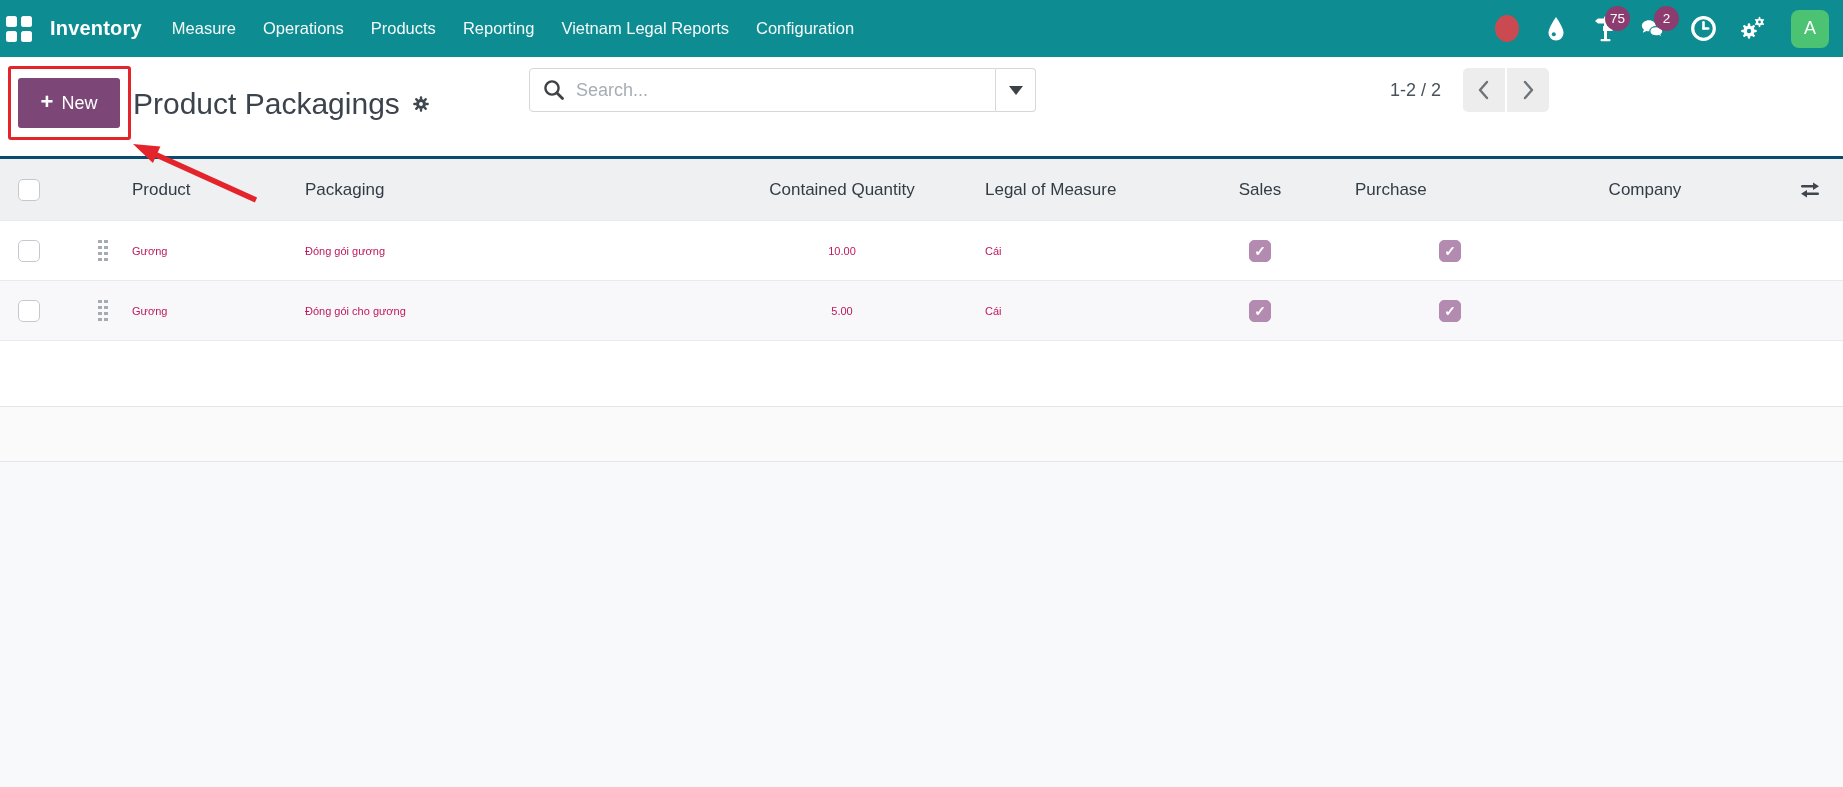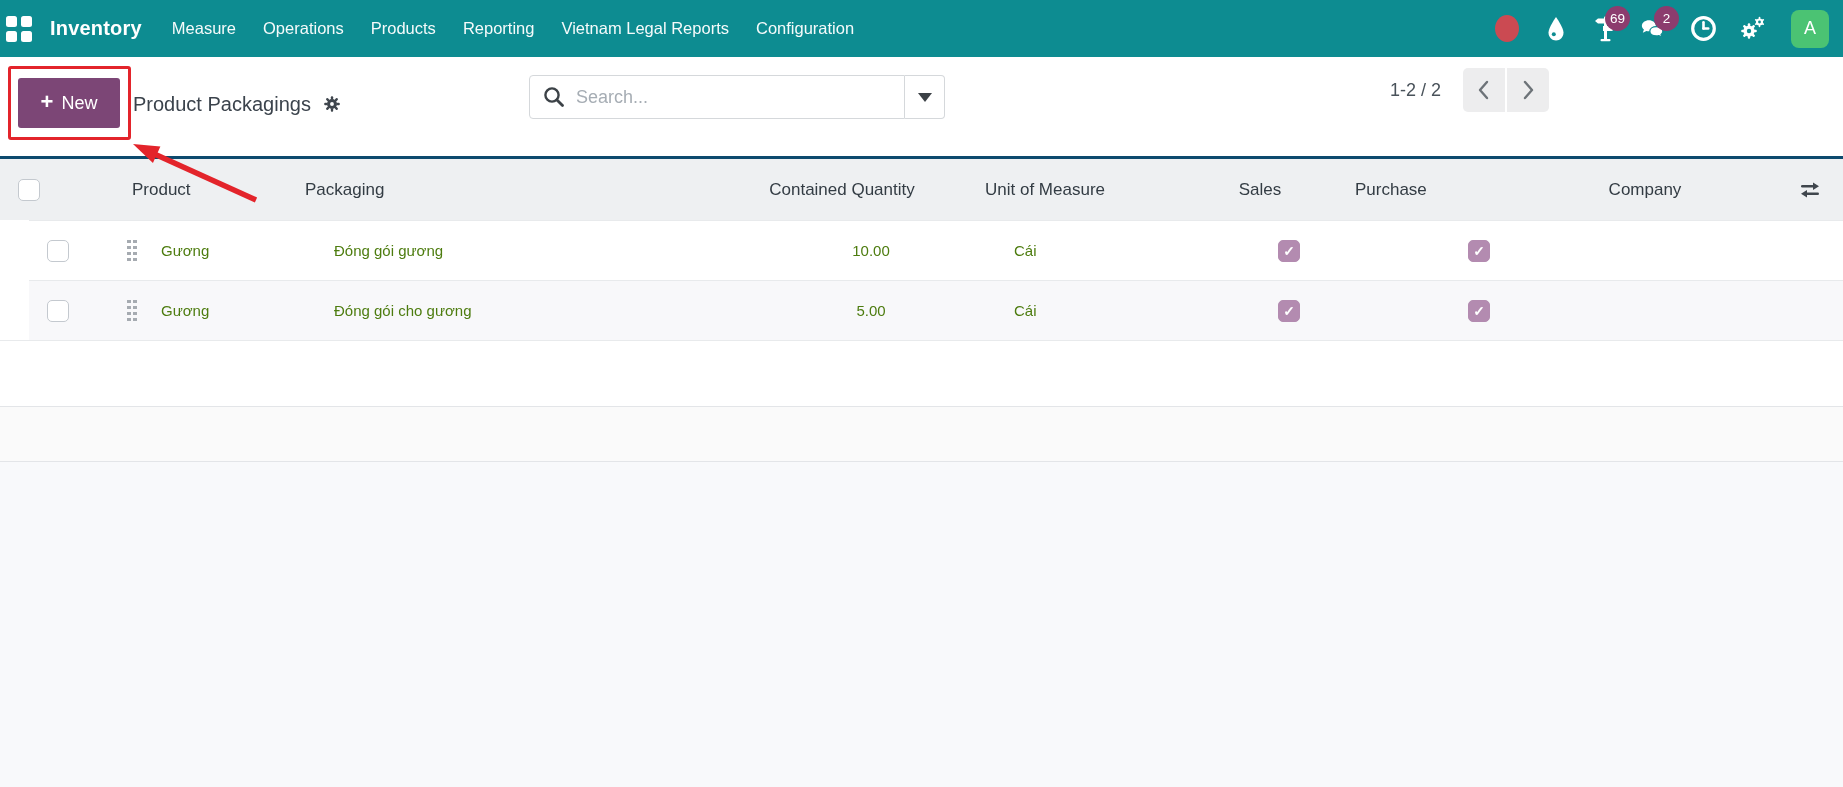--- a/index.html
+++ b/index.html
@@ -29,40 +29,40 @@
   .badge{position:absolute;top:-8px;left:14px;min-width:25px;height:25px;border-radius:13px;background:var(--badge-bg);color:#fff;font-size:13.5px;display:flex;align-items:center;justify-content:center;padding:0 5px;z-index:2;}
   .avatar{width:38px;height:38px;border-radius:8px;background:var(--avatar-bg);color:#fff;font-size:18px;display:flex;align-items:center;justify-content:center;cursor:pointer;margin-left:4px;}
 
   
   .control-panel{position:relative;height:99px;background:#fff;}
   .btn-new{position:absolute;left:18px;top:21px;width:102px;height:50px;background:var(--primary-button-bg);color:#fff;border:none;border-radius:3px;font-size:18px;font-family:inherit;cursor:pointer;display:flex;align-items:center;justify-content:center;gap:8px;}
   .btn-new .plus{font-size:22px;font-weight:700;line-height:1;margin-top:-2px;}
   .annot-rect{position:absolute;left:8px;top:9px;width:123px;height:74px;border:3.5px solid var(--annotation-red);border-radius:3px;pointer-events:none;z-index:40;}
   .annot-arrow{position:absolute;left:0;top:0;width:300px;height:160px;pointer-events:none;z-index:40;overflow:visible;}
   .page-title-wrap{position:absolute;left:133px;top:22px;height:50px;display:flex;align-items:center;gap:11px;}
-  .page-title{font-size:20px;color:#3b434c;font-weight:400;white-space:nowrap;}
+  .page-title{font-size:30px;color:#3b434c;font-weight:400;white-space:nowrap;}
   .title-gear{display:flex;align-items:center;cursor:pointer;}
 
-  .search-wrap{position:absolute;left:529px;top:11px;width:416px;height:44px;display:flex;margin-top:7px;}
+  .search-wrap{position:absolute;left:529px;top:11px;width:507px;height:44px;display:flex;}
   .search-box{flex:1;display:flex;align-items:center;border:1px solid #d5d8db;border-radius:4px 0 0 4px;background:#fff;padding:0 12px;gap:10px;}
   .search-input{border:none;outline:none;flex:1;font-size:18px;color:#374046;font-family:inherit;background:transparent;}
   .search-input::placeholder{color:#a6adb4;}
   .search-toggle{width:40px;border:1px solid #d5d8db;border-left:none;border-radius:0 4px 4px 0;background:#fff;display:flex;align-items:center;justify-content:center;cursor:pointer;}
   .caret-down{width:0;height:0;border-left:7px solid transparent;border-right:7px solid transparent;border-top:9px solid #3c4146;}
 
   .pager-text{position:absolute;left:1390px;top:11px;height:44px;display:flex;align-items:center;font-size:18px;color:#49525a;}
   .pager-buttons{position:absolute;left:1463px;top:11px;height:44px;display:flex;gap:2px;}
   .pager-btn{width:42px;height:44px;background:#ededee;border:none;display:flex;align-items:center;justify-content:center;cursor:pointer;}
   .pager-btn.prev{border-radius:5px 0 0 5px;}
   .pager-btn.next{border-radius:0 5px 5px 0;}
 
   
   .list-grid{display:grid;grid-template-columns:88px 34px 183px 415px 250px 195px 190px 190px 200px 98px;align-items:center;}
   .list-header{height:64px;background:#eef0f2;border-top:3px solid #0c4a6e;font-size:17px;color:#333c44;font-weight:500;}
-  .list-row{height:60px;font-size:15px;color:#4d7c0f;border-top:1px solid #e8eaec;background:#fff;margin-left:29px;}
+  .list-row{height:60px;font-size:11px;color:#be185d;border-top:1px solid #e8eaec;background:#fff;}
   .list-row.even{background:#f8f8fa;}
   .cell-product{padding-left:10px;}
   .cell-qty{text-align:center;padding-right:6px;}
   .cell-uom{padding-left:15px;}
   .cell-center{display:flex;justify-content:center;}
   .cb{width:22px;height:22px;border:1.5px solid #c4c9cf;border-radius:5px;background:#fff;margin-left:18px;cursor:pointer;display:flex;align-items:center;justify-content:center;}
   .cb.inline{margin-left:0;}
   .cb.checked{background:var(--checkbox-checked-bg);border-color:var(--checkbox-checked-bg);}
   .cb.checked::after{content:"✓";color:#fff;font-size:14px;font-weight:700;}
   .drag-handle{display:grid;grid-template-columns:3.5px 3.5px;grid-template-rows:repeat(4,3.5px);gap:2.5px;margin-left:10px;cursor:grab;}
@@ -106,21 +106,21 @@
     </div>
     <div class="tray-item">
       <svg class="icon-svg" width="26" height="27" viewBox="0 0 26 27">
         <g fill="#fff">
           <rect x="12" y="1.5" width="3" height="24" rx="1"></rect>
           <polygon points="3,6 6,3.5 15,3.5 15,8.5 6,8.5"></polygon>
           <polygon points="11,11 20,11 23,13.5 20,16 11,16"></polygon>
           <rect x="8.5" y="24" width="10" height="2.3" rx="1"></rect>
         </g>
       </svg>
-      <span class="badge">69</span>
+      <span class="badge">75</span>
     </div>
     <div class="tray-item">
       <svg class="icon-svg" width="30" height="26" viewBox="0 0 30 26">
         <g fill="#fff">
           <path d="M2 9.5 C2 6 5.5 3.5 9.5 3.5 C13.5 3.5 17 6 17 9.5 C17 13 13.5 15.5 9.5 15.5 C8.6 15.5 7.7 15.4 6.9 15.1 L3 17 L4.2 13.6 C2.8 12.5 2 11.1 2 9.5 Z"></path>
           <path d="M17.5 10.5 C21.4 10.5 24.5 12.6 24.5 15.5 C24.5 16.9 23.8 18.1 22.6 19 L23.6 21.8 L20.3 20.2 C19.4 20.4 18.5 20.5 17.5 20.5 C13.6 20.5 10.5 18.4 10.5 15.5 C10.5 12.6 13.6 10.5 17.5 10.5 Z" stroke="#0d8c91" stroke-width="1.4"></path>
         </g>
       </svg>
       <span class="badge">2</span>
     </div>
@@ -225,21 +225,21 @@
 
 <div>
   <div class="list-grid list-header">
     <div>
         <span class="cb"></span>
       </div>
     <div></div>
     <div class="cell-product">Product</div>
     <div>Packaging</div>
     <div class="cell-qty">Contained Quantity</div>
-    <div class="cell-uom">Unit of Measure</div>
+    <div class="cell-uom">Legal of Measure</div>
     <div style="text-align:center">Sales</div>
     <div style="text-align:left">Purchase</div>
     <div style="text-align:center">Company</div>
     <div class="adjust-col">
       <button style="border:none;background:transparent;cursor:pointer">
         <svg class="icon-svg" width="22" height="22" viewBox="0 0 22 22">
           <g fill="#3f464d">
             <rect x="2" y="6" width="13" height="2.6" rx="1.3"></rect>
             <polygon points="14,3.5 20,7.3 14,11.1"></polygon>
             <rect x="7" y="13.4" width="13" height="2.6" rx="1.3"></rect>

